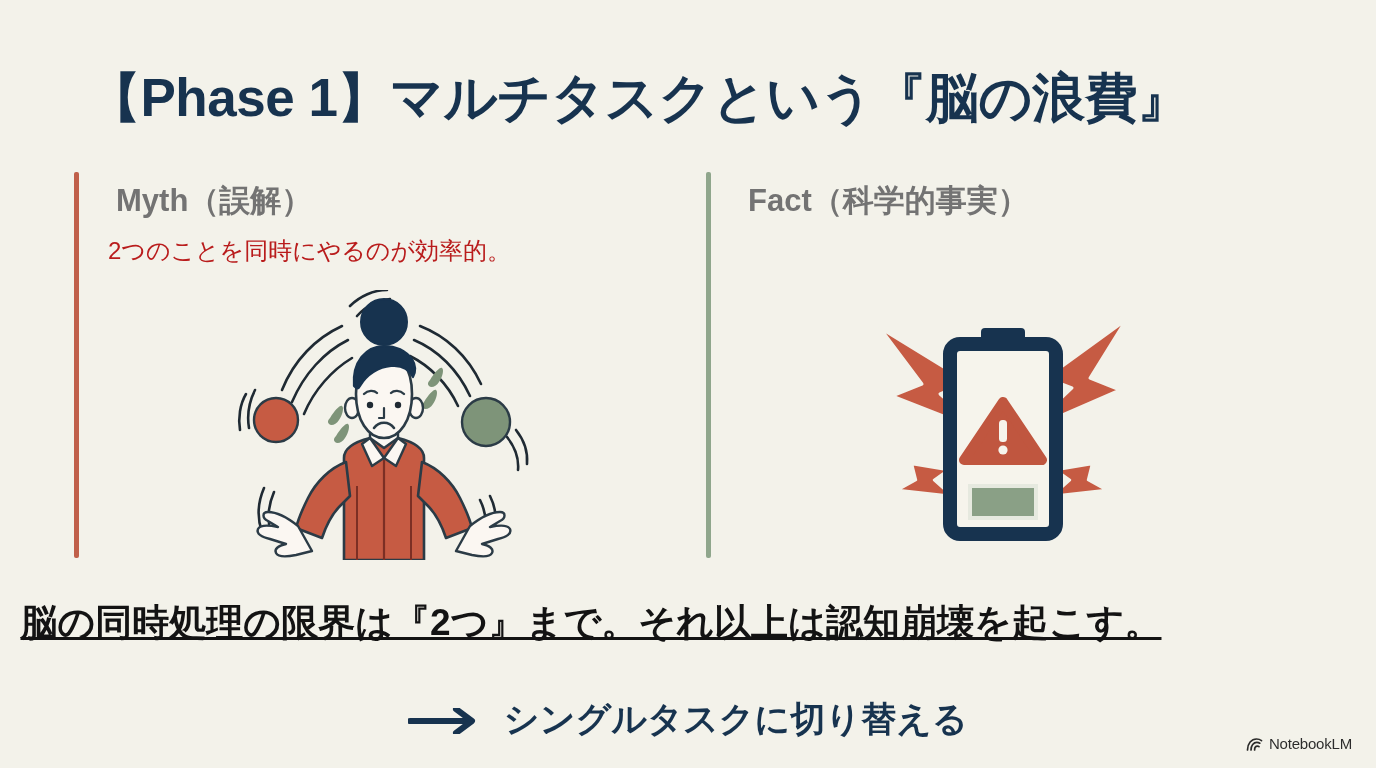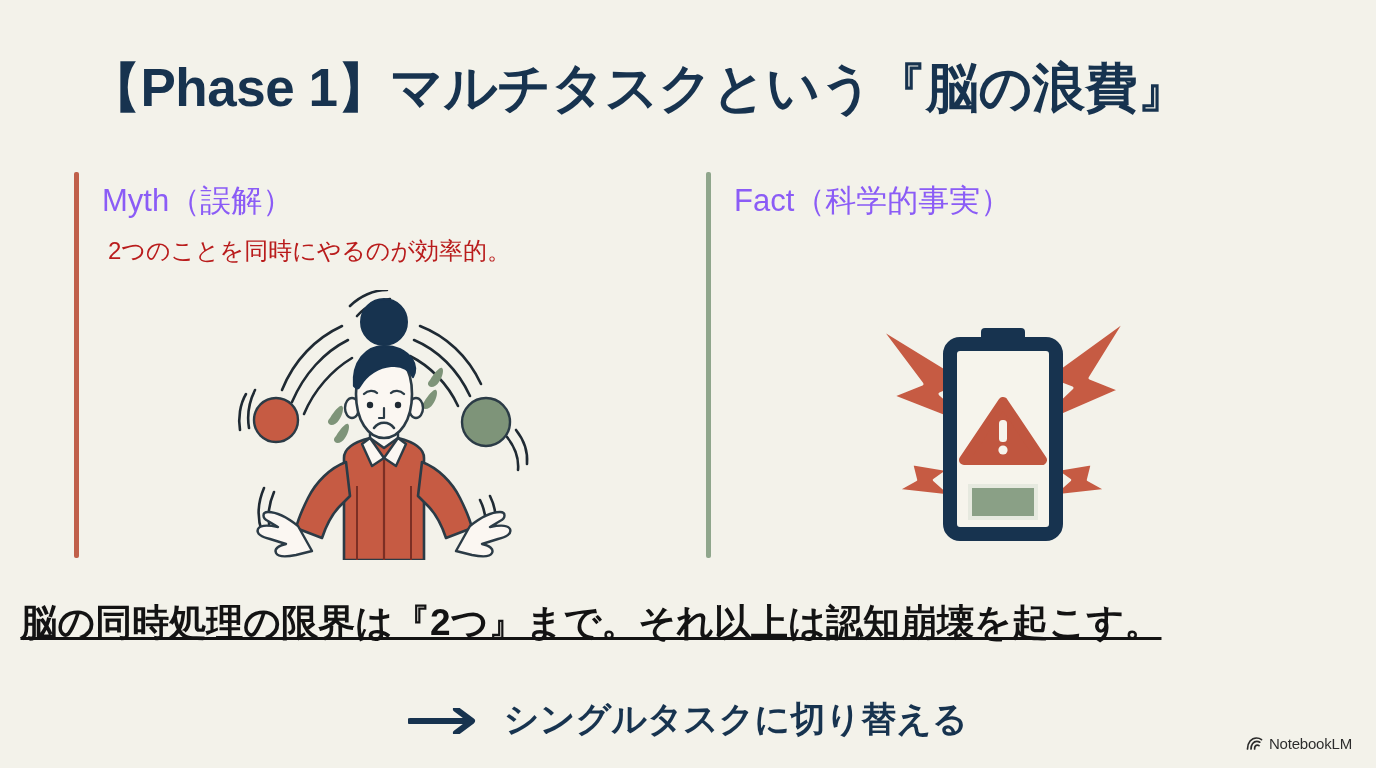--- a/index.html
+++ b/index.html
@@ -18,21 +18,21 @@
     width: 1376px;
     height: 768px;
     background: #F3F2EA;
     box-sizing: border-box;
   }
 
   
   .title {
     position: absolute;
     left: 88px;
-    top: 58px;
+    top: 68px;
     width: 1200px;
     font-size: 53px;
     font-weight: bold;
     color: #17334F;
     letter-spacing: -0.5px;
     white-space: nowrap;
     line-height: 1.15;
   }
 
   
@@ -50,25 +50,25 @@
     top: 2px;
     width: 5px;
     height: 386px;
     border-radius: 2px;
   }
   .accent-left  { background: #C0604A; }
   .accent-right { background: #8FA68C; }
 
   .col-head {
     position: absolute;
-    left: 28px;
+    left: 42px;
     top: 10px;
     font-size: 31px;
-    font-weight: normal;
-    color: #8b5cf6;
+    font-weight: bold;
+    color: #737373;
     white-space: nowrap;
   }
   .col-body {
     position: absolute;
     left: 34px;
     top: 64px;
     font-size: 24px;
     color: #b91c1c;
     line-height: 1.42;
     white-space: nowrap;
@@ -111,21 +111,21 @@
     vertical-align: -3px;
     margin-right: 14px;
   }
 
   
   .watermark {
     position: absolute;
     right: 24px;
     bottom: 16px;
     display: flex;
-    align-items: center;
+    align-items: flex-end;
     gap: 6px;
     color: #1B1B1B;
     font-size: 15px;
     letter-spacing: -0.2px;
     opacity: 0.92;
   }
   .watermark svg { display: block; }
 </style>
 </head>
 <body>

